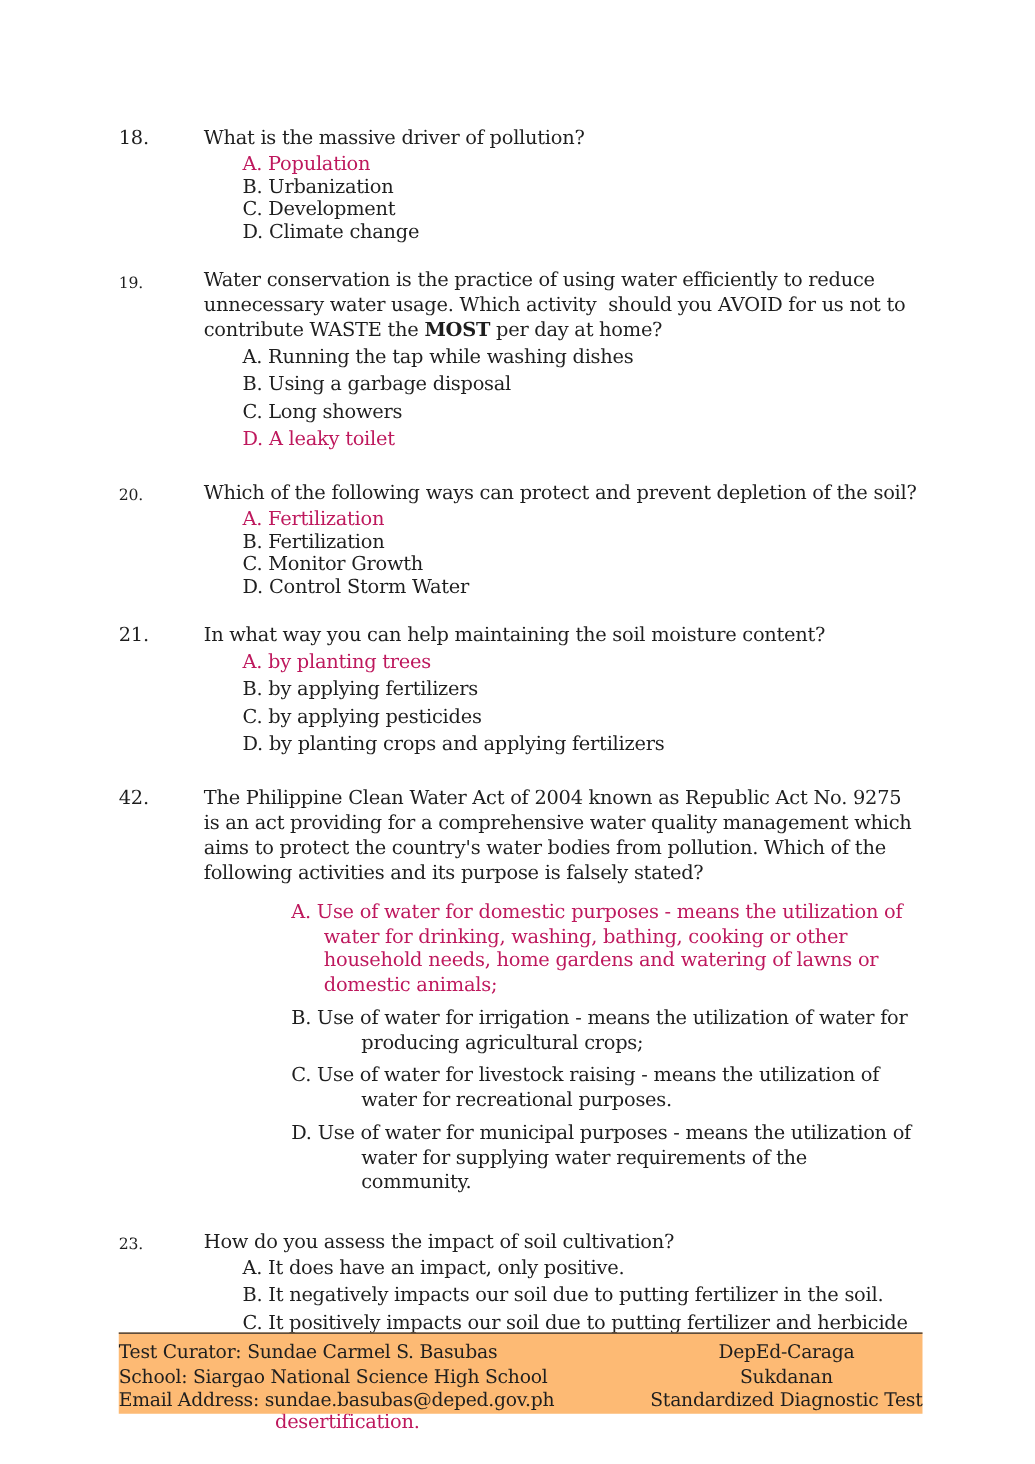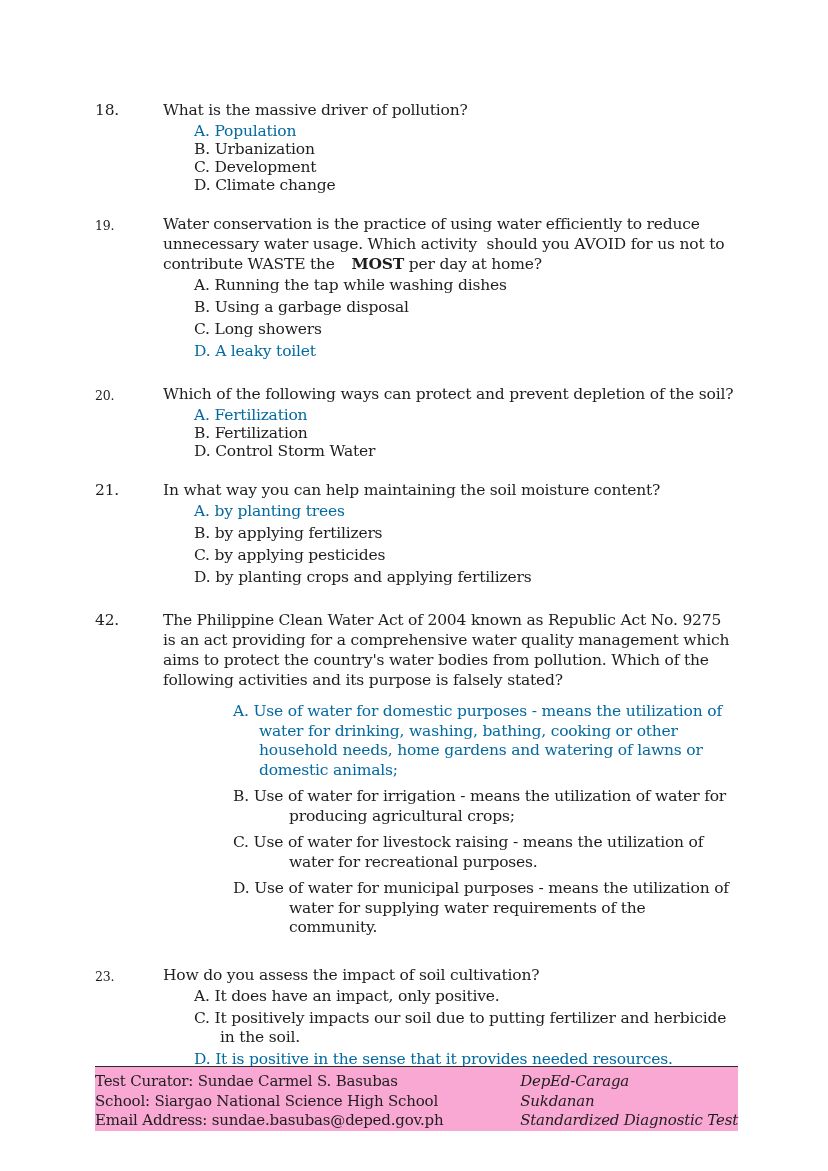--- a/index.html
+++ b/index.html
@@ -12,34 +12,34 @@
   .content{
     position:absolute;top:100px;left:95px;right:90px;
   }
   .question{display:flex;margin-bottom:20px;gap:40px;}
   .qnum{
     flex:0 0 28px;font-size:15.5px;line-height:20px;
   }
   .qnum.small{font-size:12.5px;line-height:20px;padding-top:2px;}
   .qbody{flex:1;max-width:615px;}
   .qtext{font-size:15.5px;line-height:20px;white-space:pre-wrap;}
-  .qtext .bold{font-weight:bold;margin-left:12px;}
+  .qtext .bold{font-weight:bold;}
   .options{margin-top:2px;margin-left:31px;font-size:15.5px;line-height:18px;}
   .option{padding-left:26px;text-indent:-26px;}
   .options.spaced .option{margin-bottom:3px;line-height:19px;}
   .options.gapped{margin-top:12px;}
   .options.gapped .option{margin-bottom:7px;line-height:19.5px;margin-left:39px;}
   .option.deep{padding-left:56px;text-indent:-56px;}
-  .red{color:#0369a1;}
+  .red{color:#be185d;}
   footer{
-    position:absolute;left:95px;right:90px;top:1066px;background:#f9a8d4;
+    position:absolute;left:95px;right:90px;top:1066px;background:#fdba74;
   }
   .rule{border-top:1.5px solid #2a2a2a;margin-bottom:5px;}
   .footer-cols{display:flex;justify-content:space-between;font-size:15px;line-height:19.5px;}
-  .footer-right{text-align:left;font-style:italic;}
+  .footer-right{text-align:center;}
   .email-link{color:inherit;}
 </style>
 </head>
 <body>
 
 <main class="content">
   <section id="questions">
   <div class="question">
     <span class="qnum">18.</span>
     <div class="qbody">
@@ -66,20 +66,21 @@
     </div>
   </div>
 
   <div class="question">
     <span class="qnum small">20.</span>
     <div class="qbody">
       <div class="qtext"><span>Which of the following ways can protect and prevent depletion of the soil?</span></div>
       <div class="options">
             <div class="option red"><span class="letter">A.</span> <span class="otext">Fertilization</span></div>
             <div class="option"><span class="letter">B.</span> <span class="otext">Fertilization</span></div>
+            <div class="option"><span class="letter">C.</span> <span class="otext">Monitor Growth</span></div>
             <div class="option"><span class="letter">D.</span> <span class="otext">Control Storm Water</span></div>
           </div>
     </div>
   </div>
 
   <div class="question">
     <span class="qnum">21.</span>
     <div class="qbody">
       <div class="qtext"><span>In what way you can help maintaining the soil moisture content?</span></div>
       <div class="options spaced">
@@ -103,20 +104,21 @@
           </div>
     </div>
   </div>
 
   <div class="question">
     <span class="qnum small">23.</span>
     <div class="qbody">
       <div class="qtext"><span>How do you assess the impact of soil cultivation?</span></div>
       <div class="options spaced">
             <div class="option"><span class="letter">A.</span> <span class="otext">It does have an impact, only positive.</span></div>
+            <div class="option"><span class="letter">B.</span> <span class="otext">It negatively impacts our soil due to putting fertilizer in the soil.</span></div>
             <div class="option"><span class="letter">C.</span> <span class="otext">It positively impacts our soil due to putting fertilizer and herbicide in the soil.</span></div>
             <div class="option red"><span class="letter">D.</span> <span class="otext">It is positive in the sense that it provides needed resources. However, it negatively impacts our soil due to pollution and causes desertification.</span></div>
           </div>
     </div>
   </div>
 </section>
 </main>
 
 <footer>
   <div class="rule"></div>

